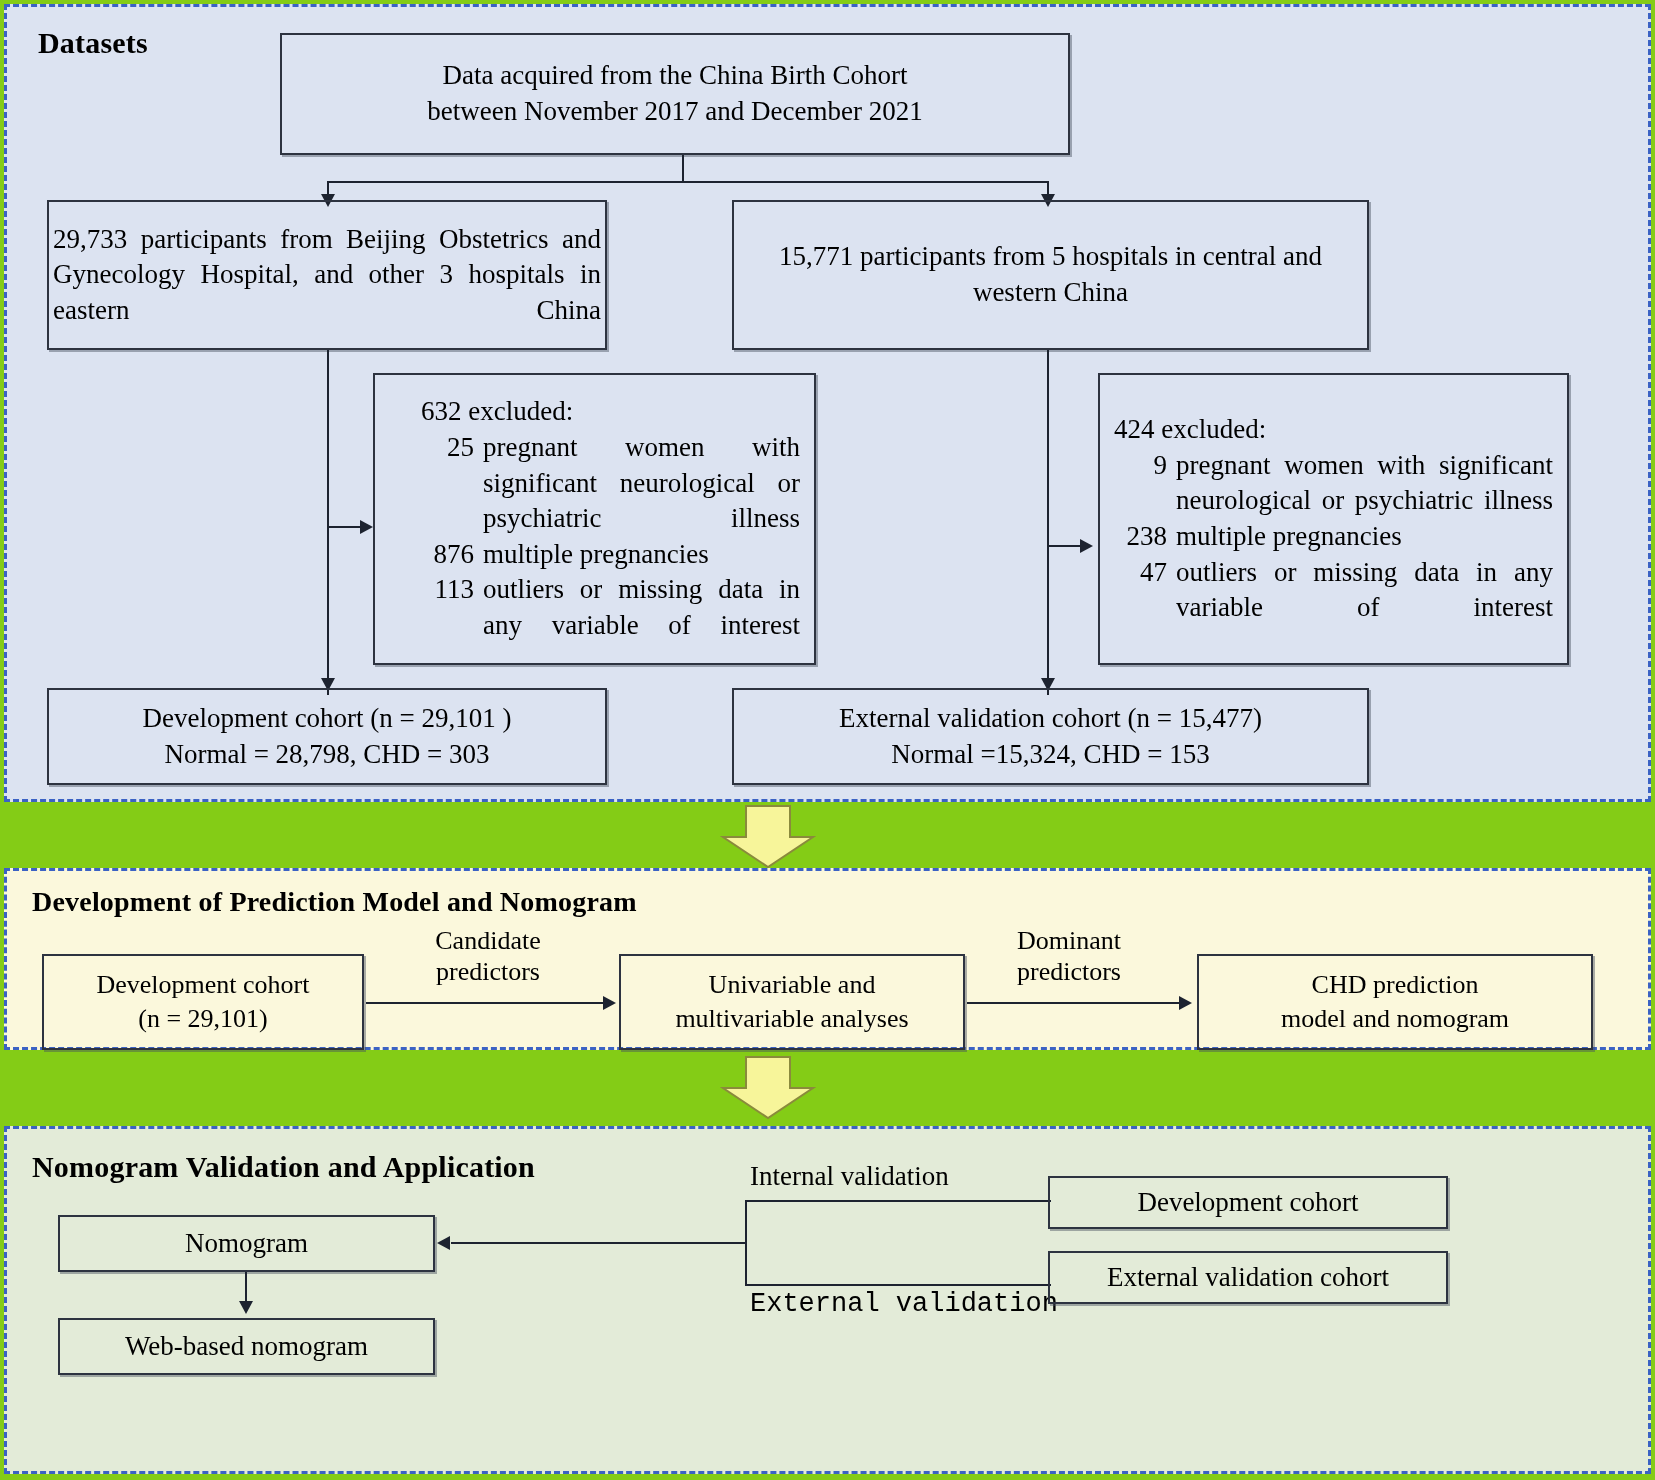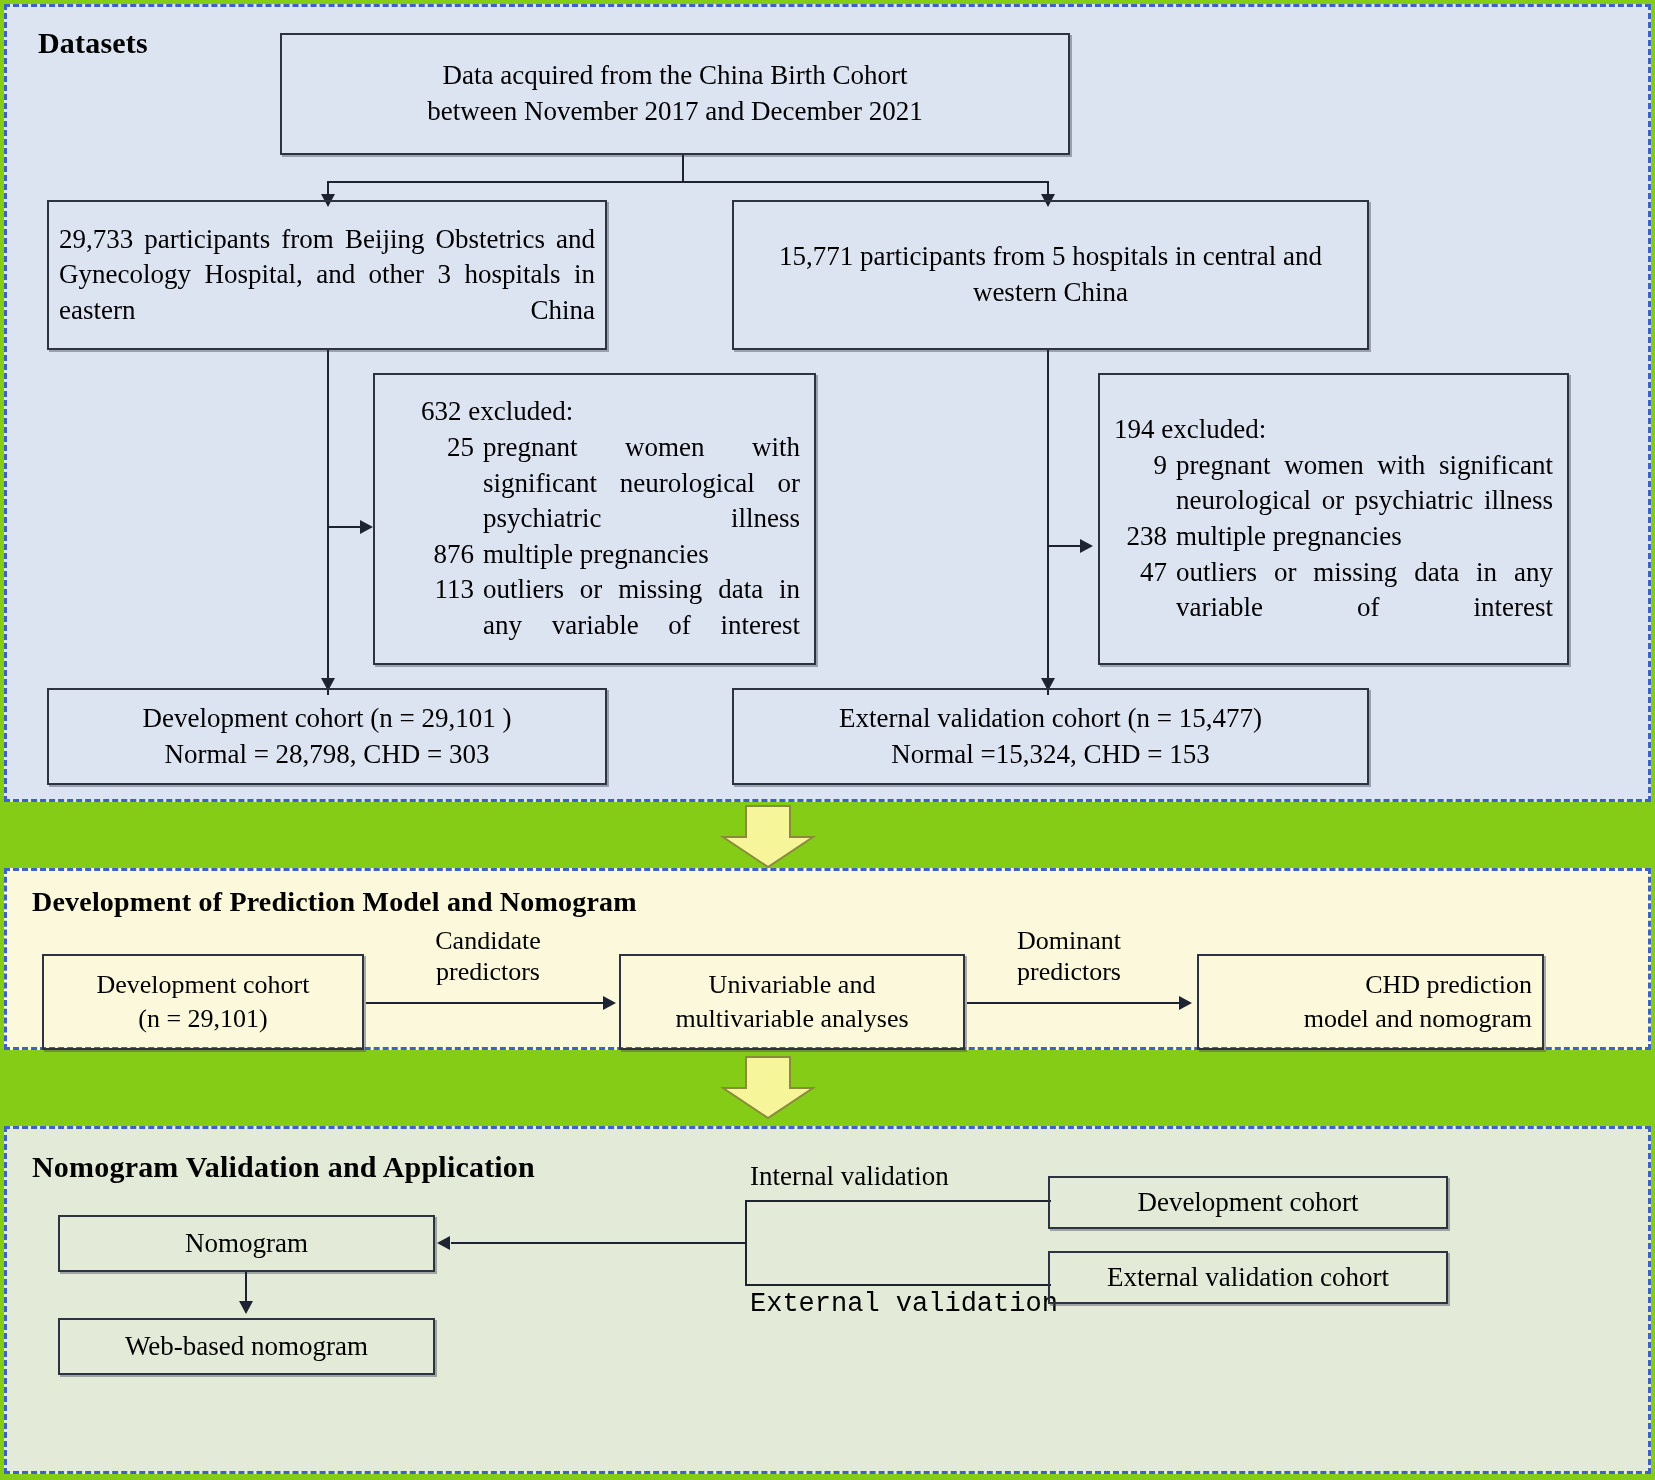--- a/index.html
+++ b/index.html
@@ -43,21 +43,21 @@
     box-sizing: border-box;
     border: 2px solid #2d3340;
     background: transparent;
     display: flex;
     align-items: center;
     justify-content: center;
     text-align: center;
     line-height: 1.32;
     box-shadow: 2px 2px 0 rgba(70,80,95,0.45);
   }
-  .box .inner { width: 100%; padding: 0 10px; box-sizing: border-box; }
+  .box .inner { width: 100%; padding: 0 4px; box-sizing: border-box; }
 
   .box.justify .inner {
     text-align: justify;
     text-align-last: justify;
   }
 
   
   .exc-list { width: 100%; box-sizing: border-box; padding: 0 14px; }
   .exc-head { text-align: left; }
   .exc-row {
@@ -174,21 +174,21 @@
     </div>
   </div>
 
   <div class="ln ln-v" style="left:1047px; top:350px; height:345px;"></div>
   <div class="arrowhead arr-down" style="left:1041px; top:678px;"></div>
   <div class="ln ln-h" style="left:1047px; top:545px; width:36px;"></div>
   <div class="arrowhead arr-right" style="left:1080px; top:539px;"></div>
 
   <div class="box" style="left:1098px; top:373px; width:471px; height:292px; font-size:27px;">
     <div class="exc-list">
-      <div class="exc-head">194 excluded:</div>
+      <div class="exc-head">424 excluded:</div>
       <div class="exc-row">
         <span class="exc-num">9</span>
         <span class="exc-txt jst">pregnant women with significant neurological or psychiatric illness</span>
       </div>
       <div class="exc-row">
         <span class="exc-num">238</span>
         <span class="exc-txt">multiple pregnancies</span>
       </div>
       <div class="exc-row">
         <span class="exc-num">47</span>
@@ -244,21 +244,21 @@
   </div>
 
   <div class="flabel" style="left:993px; top:925px; width:152px; font-size:26px;">
     <div>Dominant</div>
     <div>predictors</div>
   </div>
 
   <div class="ln ln-h" style="left:967px; top:1002px; width:215px;"></div>
   <div class="arrowhead arr-right" style="left:1179px; top:996px;"></div>
 
-  <div class="box" style="left:1197px; top:954px; width:347px; height:96px; font-size:26px;text-align:right;">
+  <div class="box" style="left:1197px; top:954px; width:396px; height:96px; font-size:26px;">
     <div class="inner">
       <div>CHD prediction</div>
       <div>model and nomogram</div>
     </div>
   </div>
 
   <div class="block-arrow" style="left:718px; top:1056px; width:100px; height:64px;">
     <svg width="100" height="64" viewBox="0 0 100 64">
       <polygon points="28,1 72,1 72,32 95,32 50,62 5,32 28,32" fill="#f7f59a" stroke="#8a8a3c" stroke-width="2"></polygon>
     </svg>

